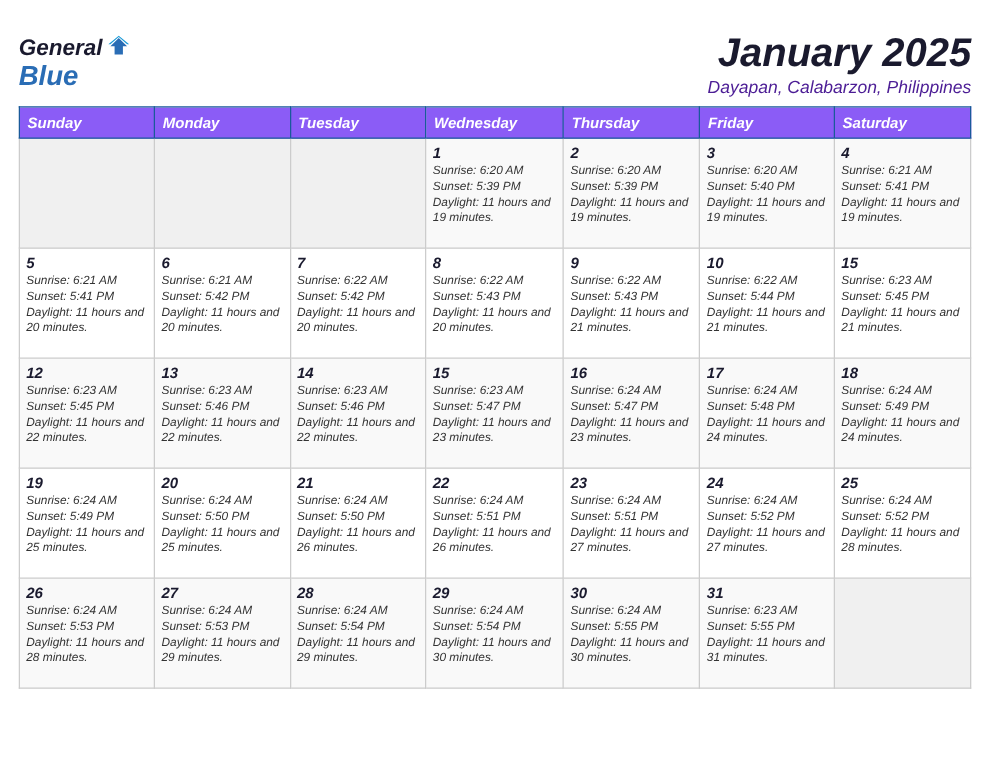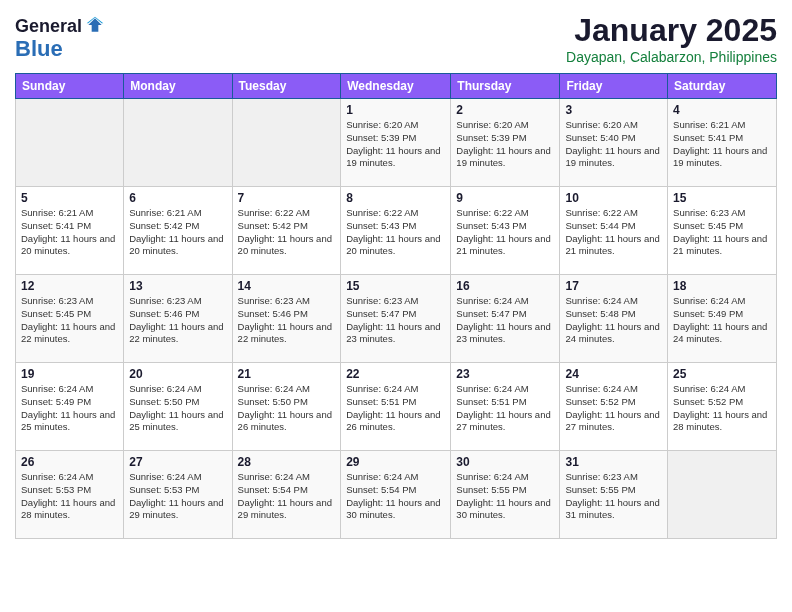--- a/index.html
+++ b/index.html
@@ -7,21 +7,22 @@
       font-family: Arial, sans-serif;
       background: #fff;
       width: 792px;
       height: 612px;
       overflow: hidden;
     }
     .page {
       width: 792px;
       height: 540px;
       background: #fff;
-      padding: 12px 15px;
+      padding: 24px 15px;
+      font-style: italic;
     }
     .header {
       display: flex;
       justify-content: space-between;
       align-items: center;
       margin-bottom: 8px;
     }
     .logo {
       display: flex;
       align-items: center;
@@ -51,21 +52,21 @@
       text-align: right;
       margin-left: 28px;
     }
     .month-title {
       font-size: 32px;
       font-weight: bold;
       color: #1a1a2e;
     }
     .location {
       font-size: 14px;
-      color: #15803d;
+      color: #4c1d95;
     }
     .calendar {
       width: 100%;
       border-collapse: collapse;
       font-size: 10px;
     }
     .calendar thead th {
       background: #8b5cf6;
       color: #fff;
       text-align: left;

